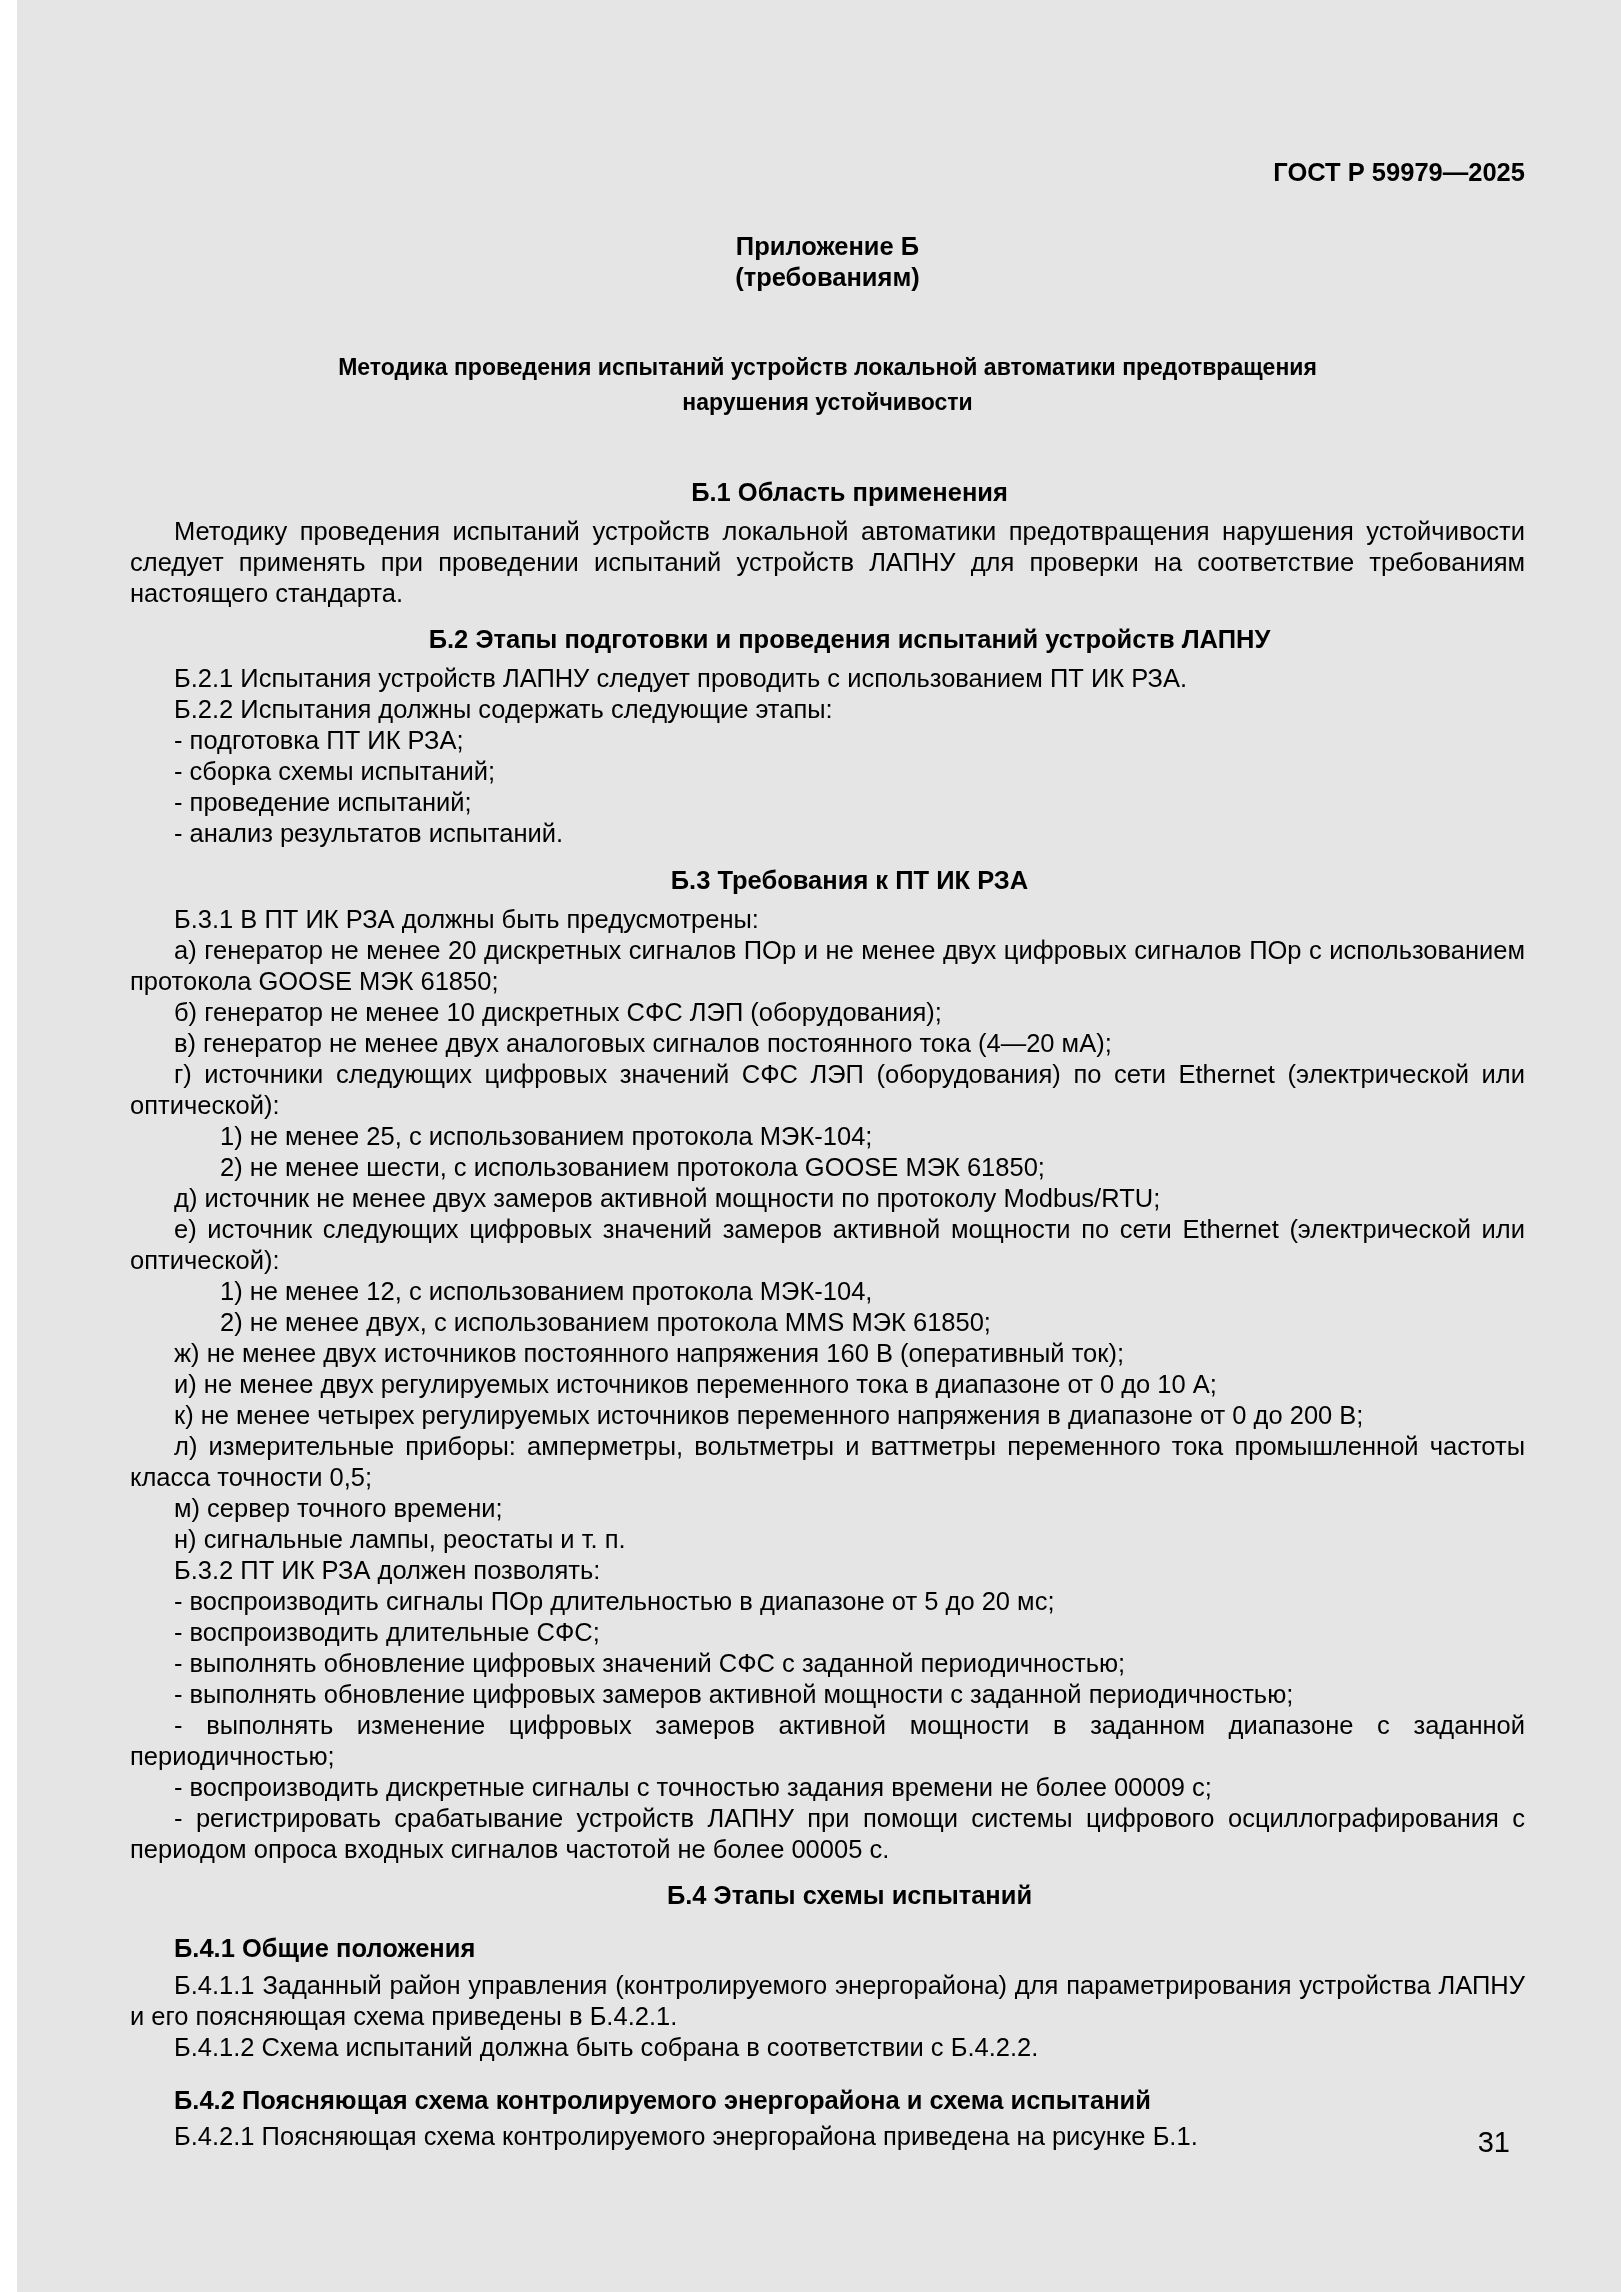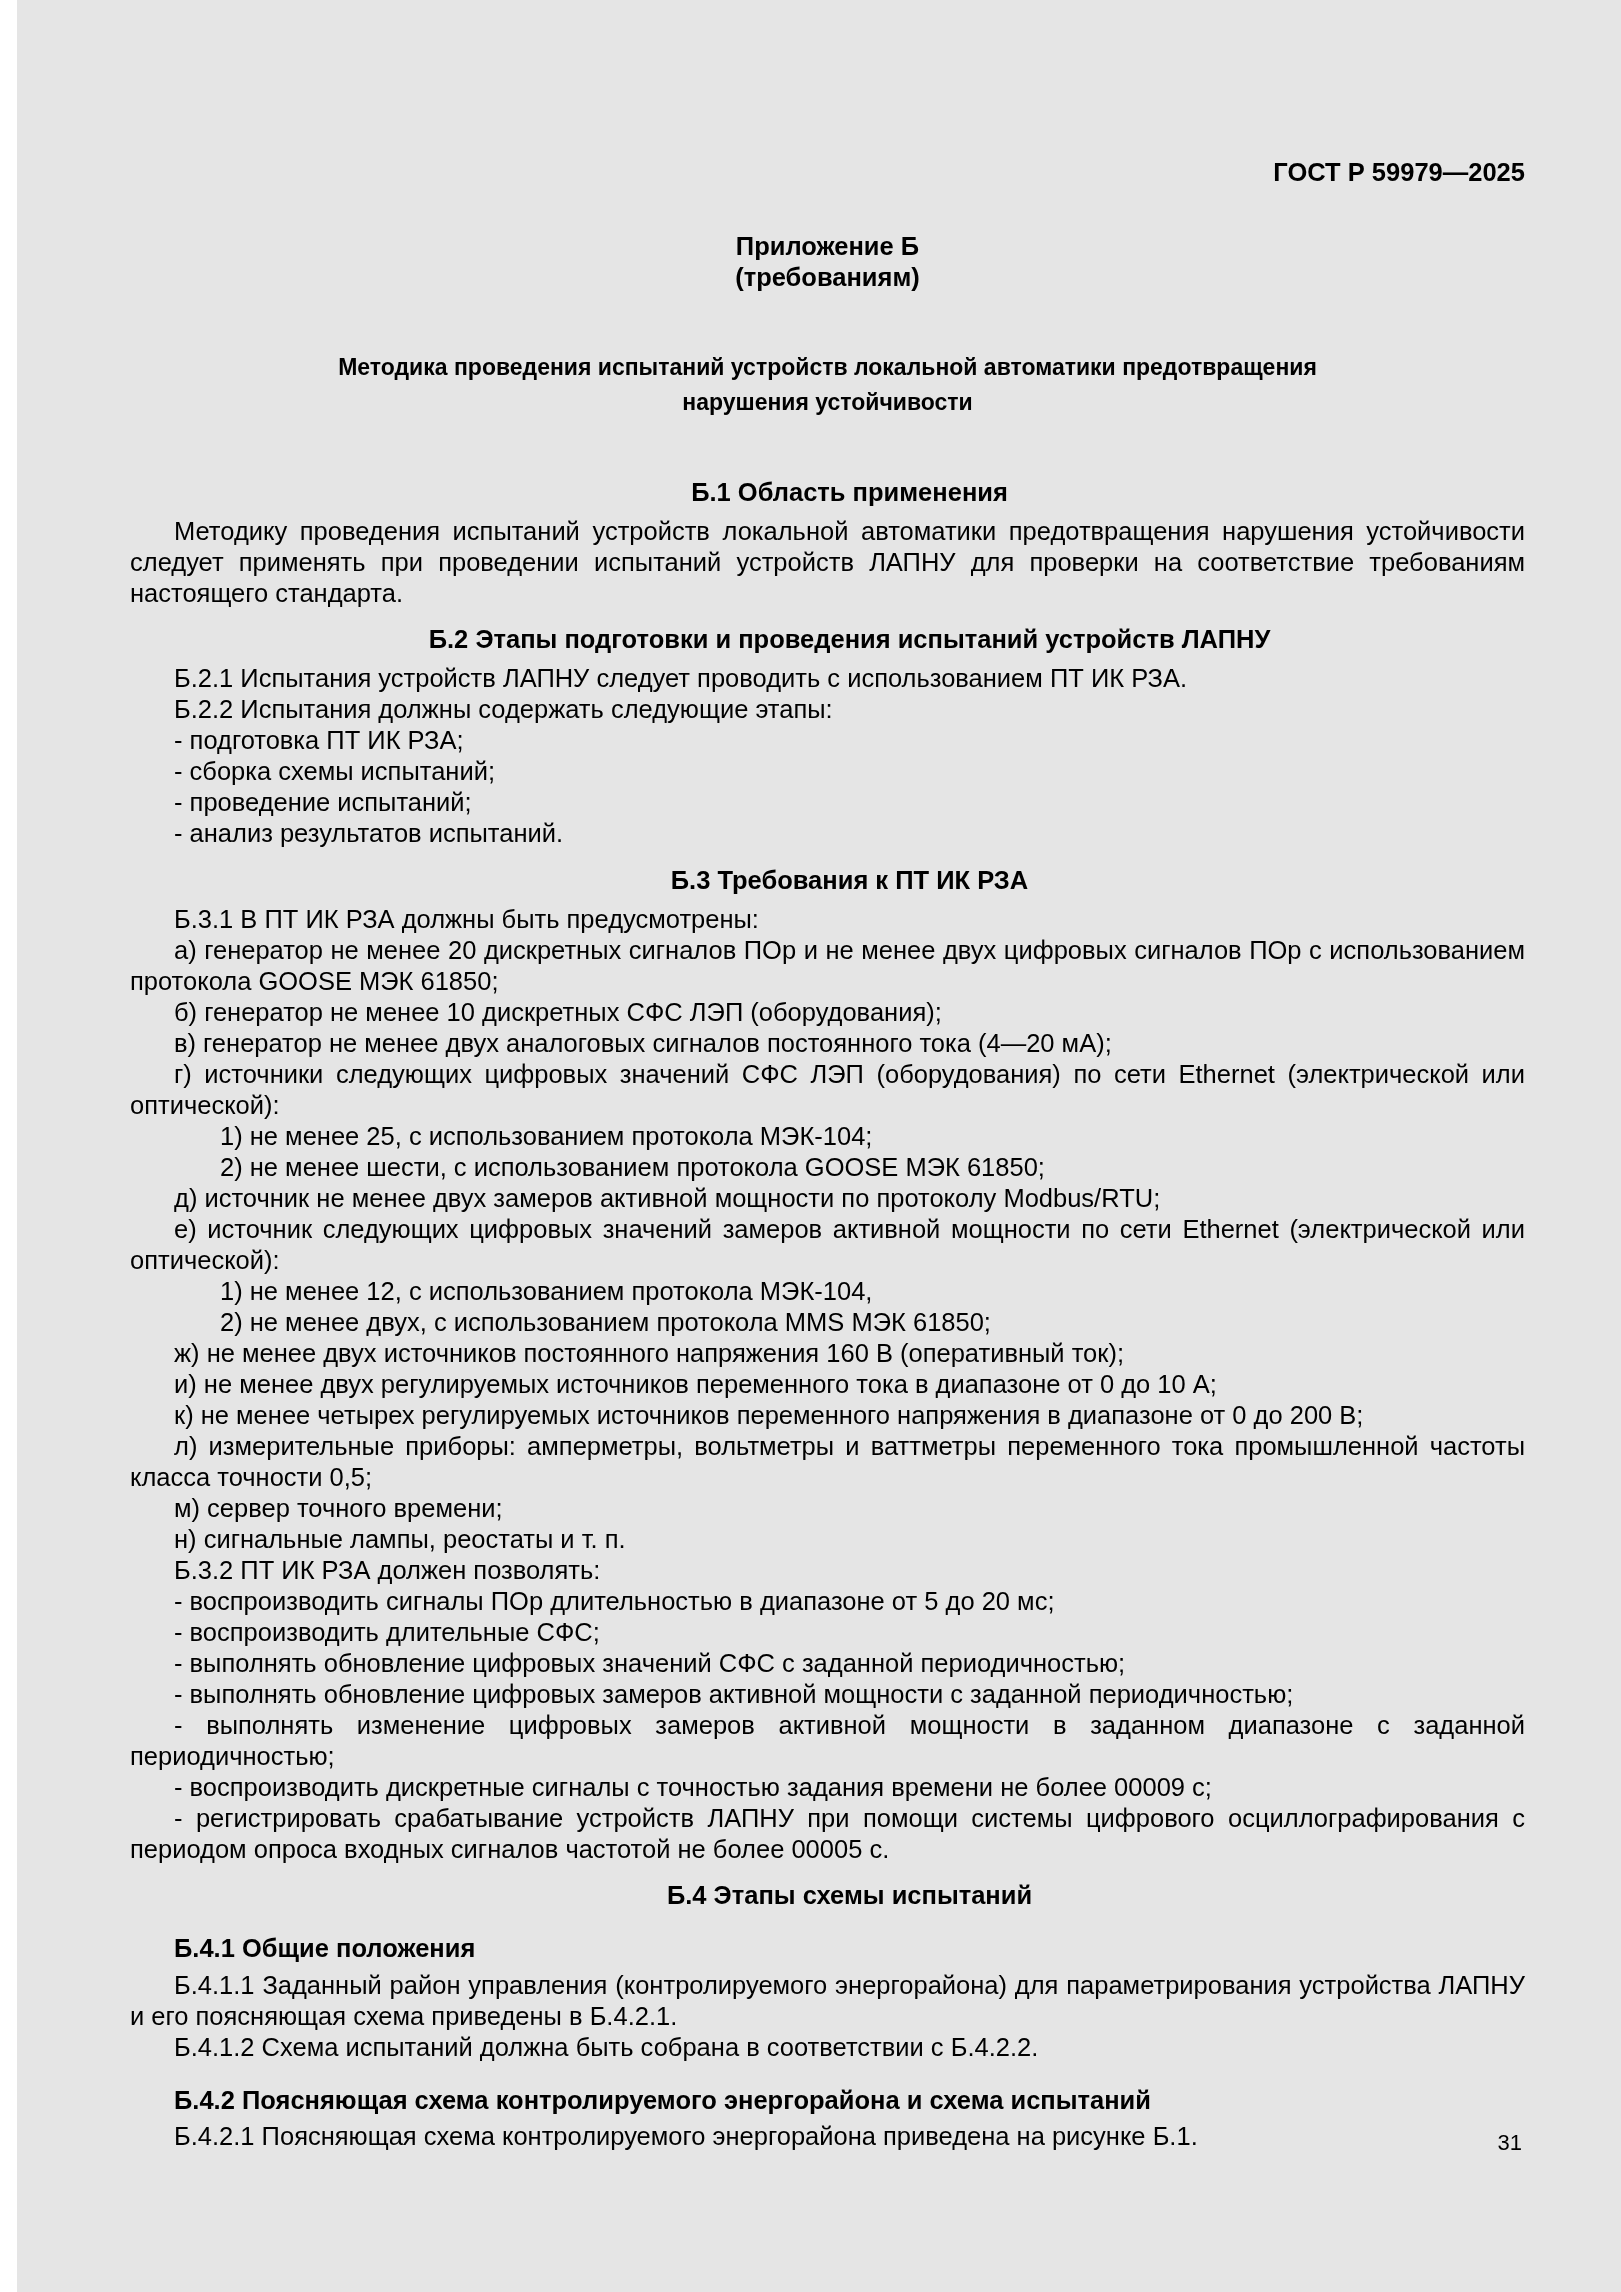--- a/index.html
+++ b/index.html
@@ -68,23 +68,23 @@
   }
   .doc-body p.p,
   .doc-body p.li {
     text-indent: 44px;
   }
   .doc-body p.sub {
     text-indent: 90px;
   }
   .page-number {
     position: absolute;
-    right: 116px;
+    right: 128px;
     bottom: 135px;
-    font-size: 22px;
+    font-size: 29px;
   }
 </style>
 </head>
 <body>
 
 <div class="page">
 
   <div class="doc-header">ГОСТ Р 59979—2025</div>
 
   <div class="appendix-label">Приложение Б</div>

